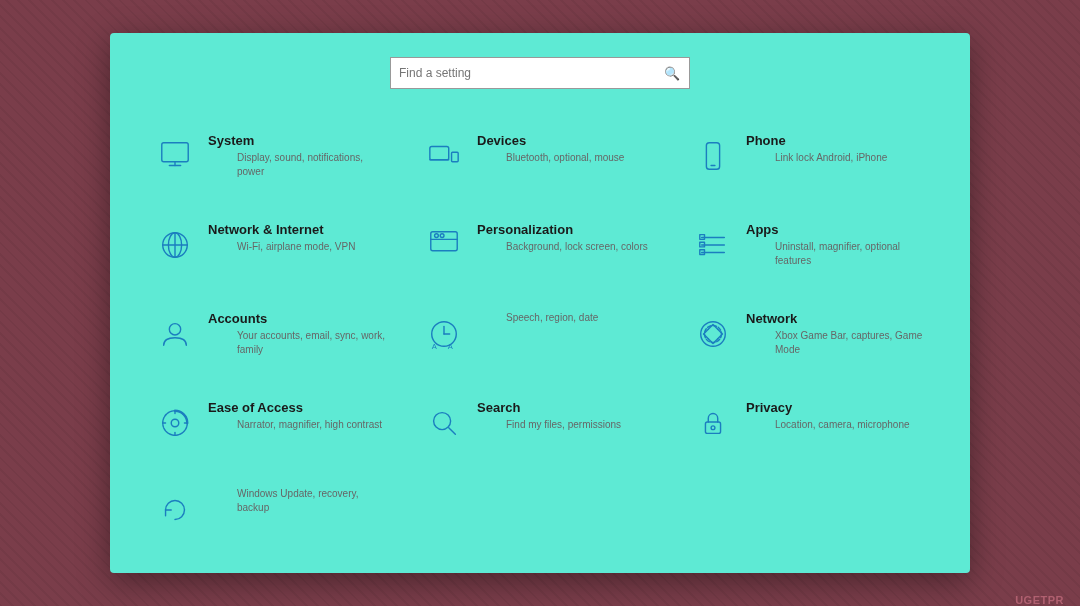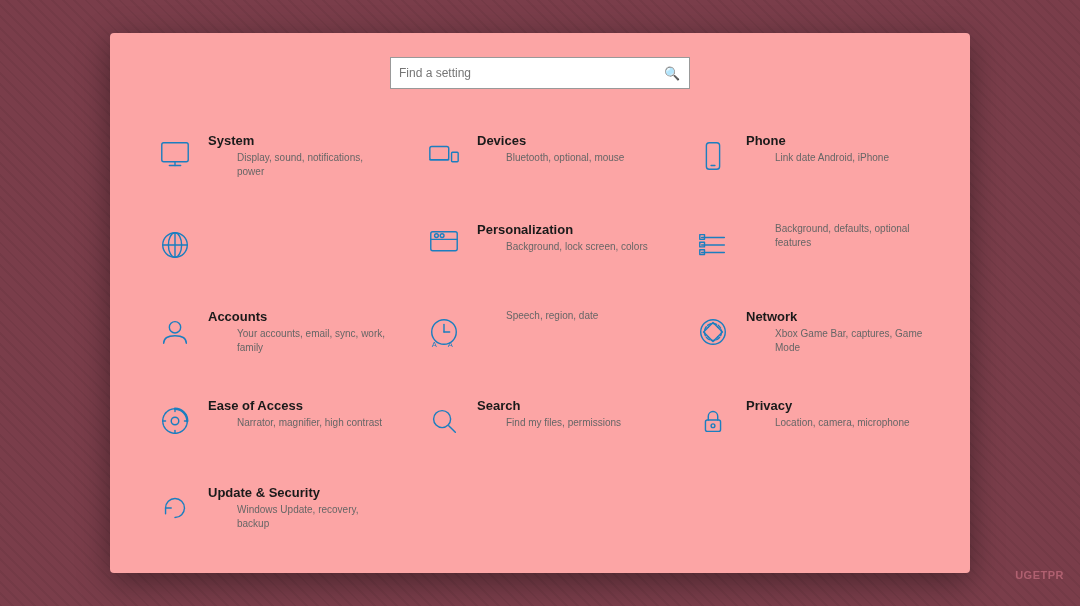--- a/index.html
+++ b/index.html
@@ -18,21 +18,21 @@
       display: flex;
       align-items: center;
       justify-content: center;
       font-family: 'Segoe UI', Tahoma, Geneva, Verdana, sans-serif;
       overflow: hidden;
     }
 
     .settings-window {
       width: 860px;
       height: 540px;
-      background: #fca5a5;
+      background: #5eead4;
       border-radius: 4px;
       box-shadow: 0 8px 32px rgba(0,0,0,0.4);
       display: flex;
       flex-direction: column;
       padding: 24px 32px 24px 32px;
       overflow-y: auto;
     }
 
     .search-bar-container {
       display: flex;
@@ -111,21 +111,21 @@
 
     .setting-desc {
       font-size: 10px;
       color: #666;
       line-height: 1.4;
       padding-left: 29px;
     }
 
     .watermark {
       position: absolute;
-      bottom: 25px;
+      bottom: 0;
       right: 16px;
       font-size: 11px;
       color: #b06070;
       font-weight: bold;
       letter-spacing: 0.5px;
     }
   </style>
 </head>
 <body>
 
@@ -166,31 +166,35 @@
     </div>
       <div class="setting-item">
       <div class="setting-icon">
         <svg viewBox="0 0 36 36">
             <rect x="11" y="4" width="14" height="28" rx="3"></rect>
             <line x1="16" y1="28" x2="20" y2="28"></line>
           </svg>
       </div>
       <div class="setting-text">
         <div class="setting-title">Phone</div>
-        <div class="setting-desc">Link date Android, iPhone</div>
+        <div class="setting-desc">Link lock Android, iPhone</div>
       </div>
     </div>
       <div class="setting-item">
       <div class="setting-icon">
         <svg viewBox="0 0 36 36">
             <circle cx="18" cy="18" r="13"></circle>
             <ellipse cx="18" cy="18" rx="7" ry="13"></ellipse>
             <line x1="5" y1="18" x2="31" y2="18"></line>
             <line x1="18" y1="5" x2="18" y2="31"></line>
           </svg>
+      </div>
+      <div class="setting-text">
+        <div class="setting-title">Network &amp; Internet</div>
+        <div class="setting-desc">Wi-Fi, airplane mode, VPN</div>
       </div>
     </div>
       <div class="setting-item">
       <div class="setting-icon">
         <svg viewBox="0 0 36 36">
             <rect x="4" y="4" width="28" height="20" rx="2"></rect>
             <line x1="4" y1="12" x2="32" y2="12"></line>
             <circle cx="10" cy="8" r="2"></circle>
             <circle cx="16" cy="8" r="2"></circle>
           </svg>
@@ -205,21 +209,22 @@
         <svg viewBox="0 0 36 36">
             <line x1="6" y1="10" x2="30" y2="10"></line>
             <line x1="6" y1="18" x2="30" y2="18"></line>
             <line x1="6" y1="26" x2="30" y2="26"></line>
             <rect x="4" y="7" width="5" height="5"></rect>
             <rect x="4" y="15" width="5" height="5"></rect>
             <rect x="4" y="23" width="5" height="5"></rect>
           </svg>
       </div>
       <div class="setting-text">
-        <div class="setting-desc">Background, defaults, optional features</div>
+        <div class="setting-title">Apps</div>
+        <div class="setting-desc">Uninstall, magnifier, optional features</div>
       </div>
     </div>
       <div class="setting-item">
       <div class="setting-icon">
         <svg viewBox="0 0 36 36">
             <circle cx="18" cy="13" r="6"></circle>
             <path d="M6 30 Q6 22 18 22 Q30 22 30 30"></path>
           </svg>
       </div>
       <div class="setting-text">
@@ -300,20 +305,19 @@
       </div>
     </div>
       <div class="setting-item">
       <div class="setting-icon">
         <svg viewBox="0 0 36 36">
             <path d="M8 18 A10 10 0 1 1 18 28"></path>
             <polyline points="8 24 8 18 14 18"></polyline>
           </svg>
       </div>
       <div class="setting-text">
-        <div class="setting-title">Update &amp; Security</div>
         <div class="setting-desc">Windows Update, recovery, backup</div>
       </div>
     </div>
     </div>
 </div>
 
 <div class="watermark">UGETPR</div>
 
 </body></html>

